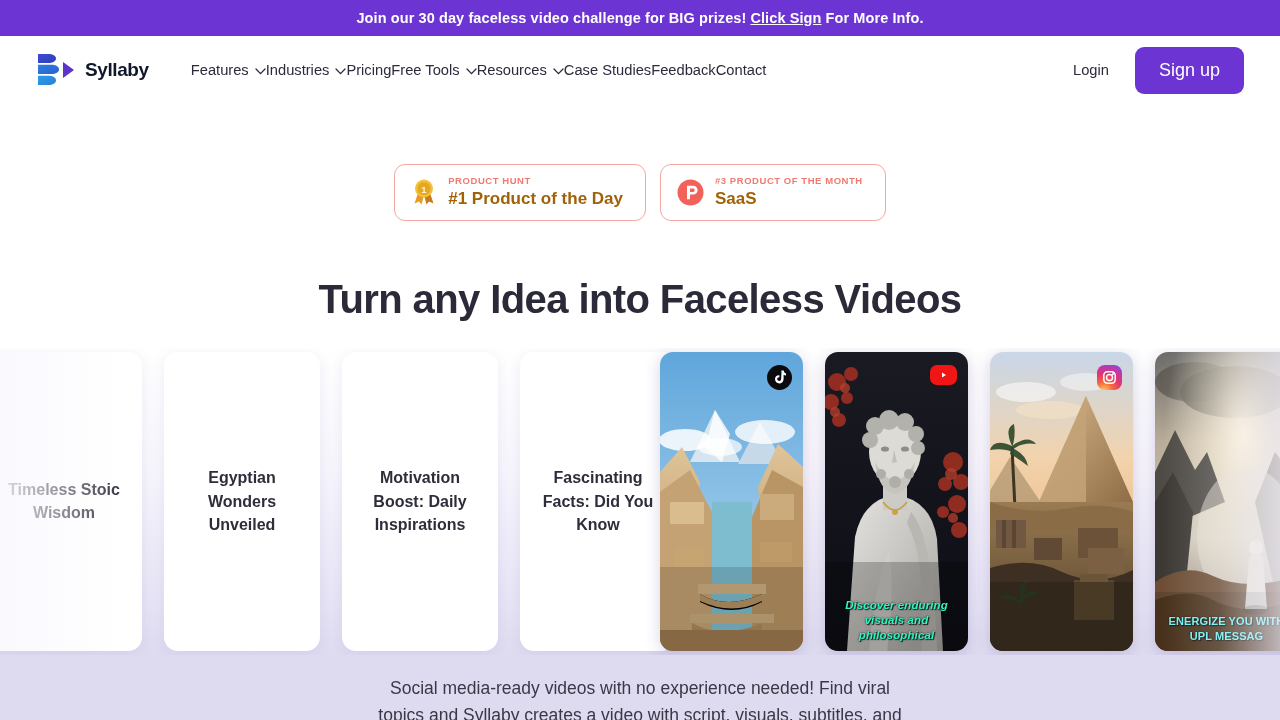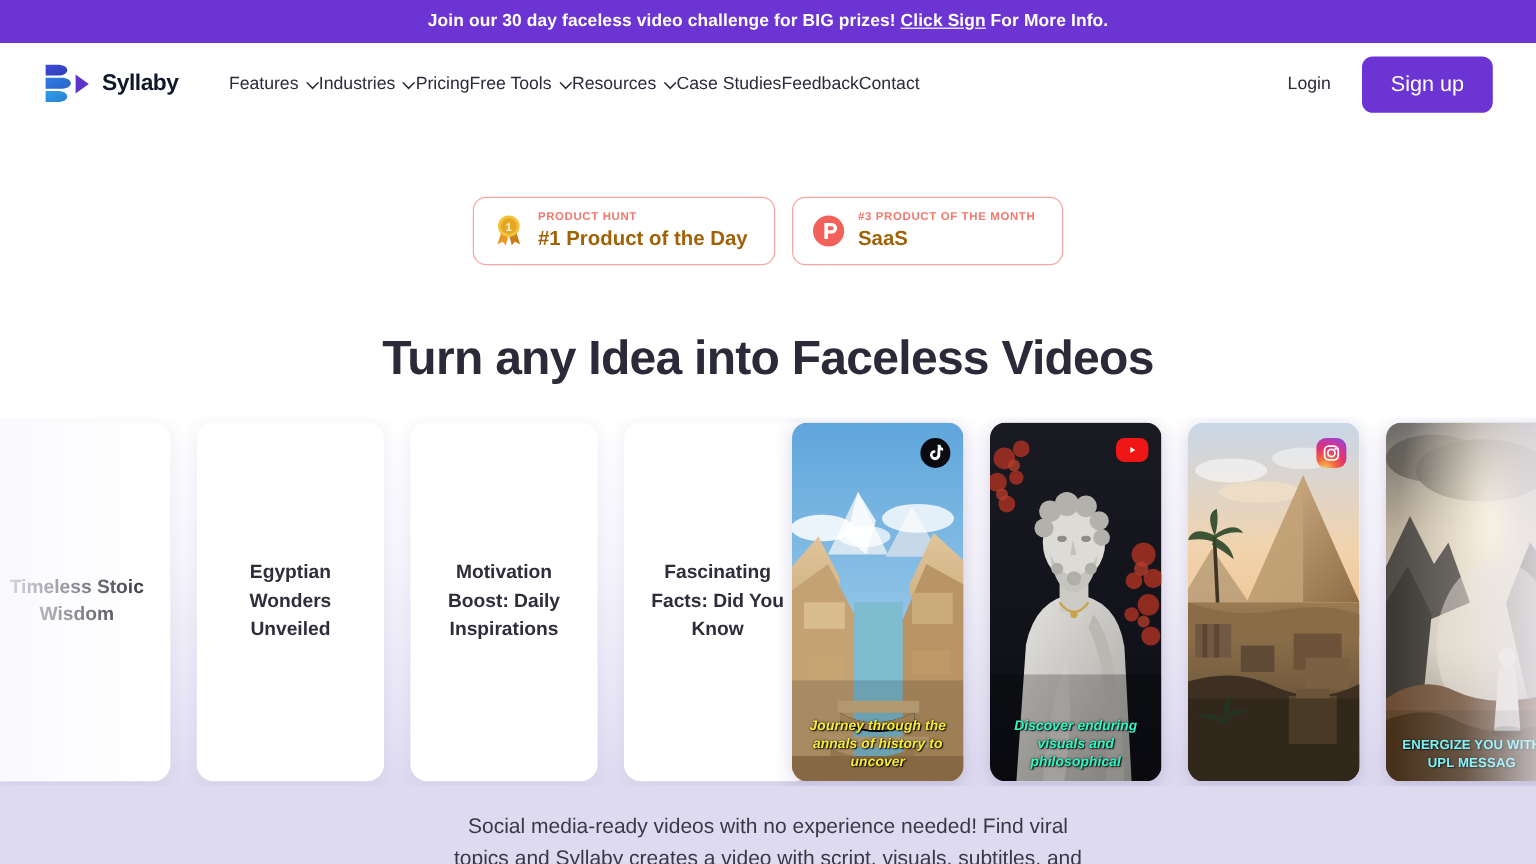--- a/index.html
+++ b/index.html
@@ -440,21 +440,20 @@
           <rect width="143" height="299" fill="url(#rock1)" opacity="0"></rect>
           <rect x="0" y="215" width="143" height="84" fill="#000" opacity=".14"></rect>
         </svg>
       </span>
       <span class="social-badge sb-tiktok">
         <svg width="13" height="15" viewBox="0 0 13 15">
           <path d="M8.6 0.6 h2.1 c.2 1.7 1.1 2.7 2.6 2.9 v2.1 c-1 .05-1.9-.25-2.7-.85 v4.2 c0 2.6-1.9 4.5-4.3 4.5 S2 11.55 2 9.05 C2 6.6 4 4.9 6.4 5.2 v2.2 c-1.2-.25-2.2.6-2.2 1.7 0 1.05.85 1.85 1.95 1.85 1.1 0 1.95-.8 1.95-2 Z" fill="#ffffff"></path>
           <path d="M8.2 0.6 h.4 c.1 1.1.5 1.9 1.2 2.4-.8-.2-1.4-.8-1.6-1.6 Z" fill="#25f4ee"></path>
         </svg>
       </span>
-      <div class="caption cap-yellow">Journey through the annals of history to uncover</div>
     </div>
 
     <div class="video-card">
       <span class="scene">
         <svg width="143" height="299" viewBox="0 0 143 299" preserveAspectRatio="none">
           <defs>
             <linearGradient id="dk" x1="0" y1="0" x2="0" y2="1">
               <stop offset="0" stop-color="#191a22"></stop>
                 <stop offset="1" stop-color="#0d0e14"></stop>
             </linearGradient>

